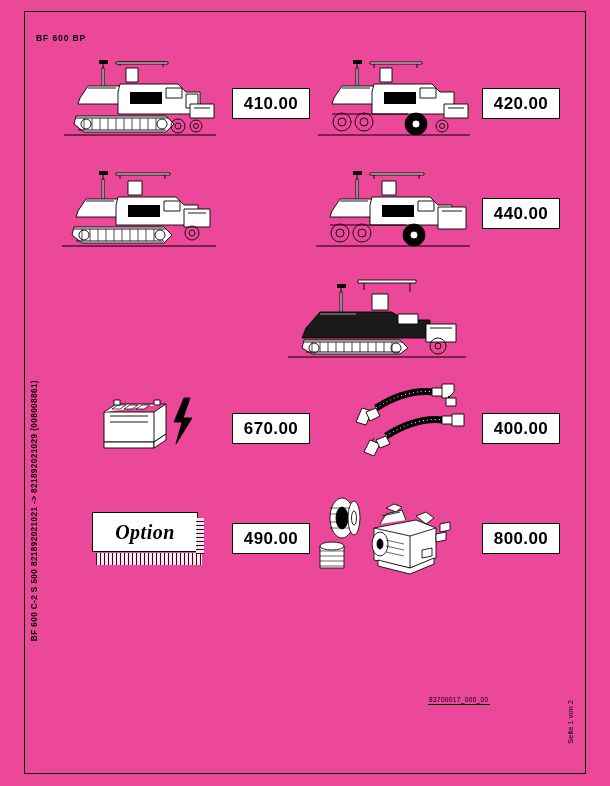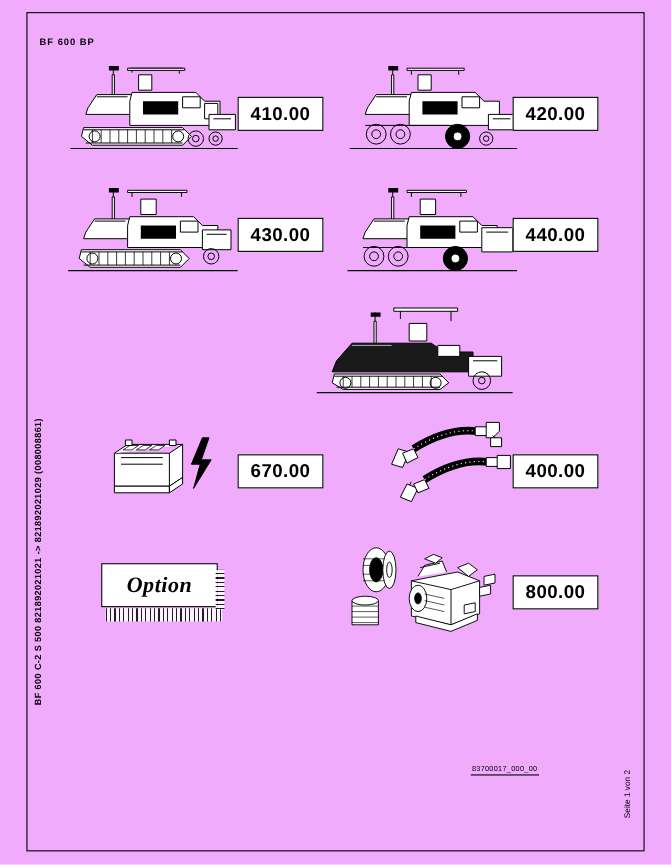--- a/index.html
+++ b/index.html
@@ -11,21 +11,21 @@
     font-family: "Liberation Sans", sans-serif;
     position: relative;
     overflow: hidden;
   }
 
   
   .page {
     position: absolute;
     left: 0; top: 0;
     width: 610px; height: 786px;
-    background: #f0abfc;
+    background: #ec4899;
     padding-left: 44px;
   }
   .border-box {
     position: absolute;
     left: 24px; top: 11px;
     width: 562px; height: 763px;
     border: 1px solid #000;
   }
 
   
@@ -83,20 +83,21 @@
     background: #fff;
     font-size: 17px;
     font-weight: bold;
     letter-spacing: 0.4px;
     display: flex;
     align-items: center;
     justify-content: center;
     color: #000;
     height: 31px;
     width: 78px;
+    margin-left: 16px;
   }
 
   
   .fig { position: absolute; }
   .fig svg { display: block; }
 
   
   .option-block {
     position: absolute;
     left: 92px; top: 512px;
@@ -271,21 +272,20 @@
           <path d="M96 66 L96 78"></path>
         </g>
         <circle cx="26" cy="72" r="5"></circle>
         <circle cx="102" cy="72" r="5"></circle>
         <circle cx="134" cy="70" r="7"></circle>
           <circle cx="134" cy="70" r="3"></circle>
         <path d="M4 83 L158 83" stroke-width="1.1"></path>
       </g>
     </svg>
   </div>
-  <div class="num-box" style="left:216px; top:198px;">430.00</div>
 
   <div class="fig" style="left:312px; top:163px;">
     <svg width="160" height="92" viewBox="0 0 160 92">
       <g fill="none" stroke="#000" stroke-width="0.9" stroke-linejoin="round">
         <path d="M58 10 L112 10 L112 12 L58 12 Z" fill="#fff"></path>
         <path d="M62 12 L62 16"></path>
           <path d="M107 12 L107 16"></path>
         <path d="M44 16 L46 16 L46 42 L44 42 Z" fill="#fff"></path>
         <path d="M45 16 L45 8"></path>
         <path d="M41 8 L50 8 L50 12 L41 12 Z" fill="#000" stroke="none"></path>
@@ -407,20 +407,21 @@
   </div>
   <div class="num-box" style="left:466px; top:413px;">400.00</div>
 
   <div class="option-block">
     <div class="option-frame">
       <span class="option-text">Option</span>
     </div>
     <div class="hatch"></div>
     <div class="hatch2"></div>
   </div>
+  <div class="num-box" style="left:216px; top:523px;">490.00</div>
 
   <div class="fig" style="left:316px; top:494px;">
     <svg width="140" height="86" viewBox="0 0 140 86">
       <g fill="none" stroke="#000" stroke-width="0.85" stroke-linejoin="round">
 
         <ellipse cx="26" cy="24" rx="12" ry="20" fill="#fff"></ellipse>
         <ellipse cx="26" cy="24" rx="6" ry="11" fill="#000" stroke="#000"></ellipse>
         <g stroke-width="0.6">
           <path d="M14 14 L38 14"></path>
             <path d="M14 20 L38 20"></path>

